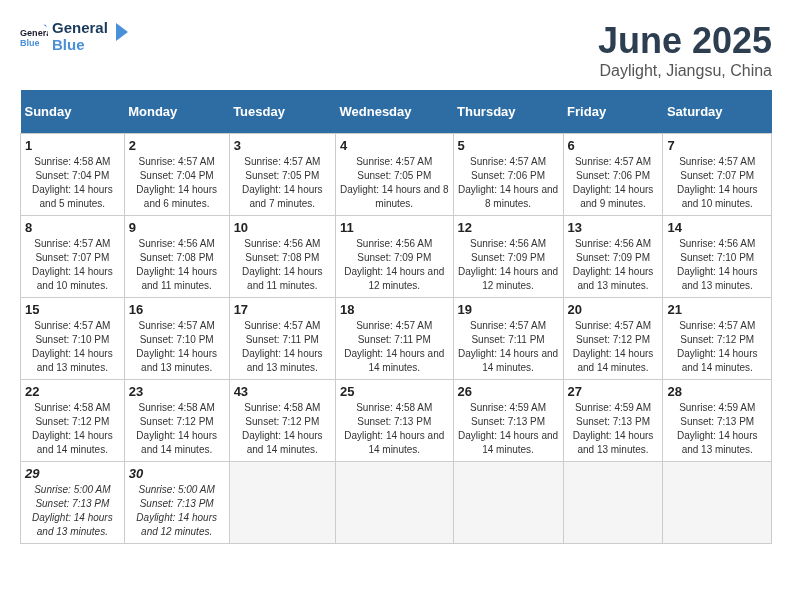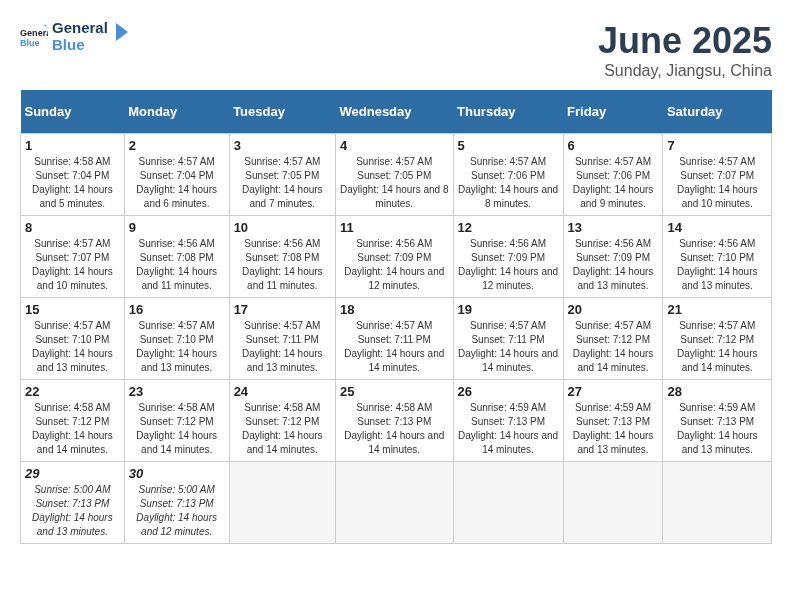--- a/index.html
+++ b/index.html
@@ -91,21 +91,21 @@
     <div style="display:flex;flex-direction:column;line-height:1.1;">
       <span style="font-size:15px;font-weight:bold;color:#1a3a5c;">General</span>
       <span style="font-size:15px;font-weight:bold;color:#4a90d9;">Blue</span>
     </div>
     <svg width="22" height="22" viewBox="0 0 22 22" style="margin-left:-4px;margin-top:-10px;">
       <polygon points="8,2 20,11 8,20" fill="#4a90d9"></polygon>
     </svg>
   </div>
   <div class="title-area">
     <div class="calendar-title">June 2025</div>
-    <div class="subtitle">Sunday, Jiangsu, China</div>
+    <div class="subtitle">Daylight, Jiangsu, China</div>
   </div>
 </div>
 
 <table>
   <thead>
     <tr id="header-row">
         <th>Sunday</th>
         <th>Monday</th>
         <th>Tuesday</th>
         <th>Wednesday</th>
@@ -300,21 +300,21 @@
       </td>
         <td>
         <span class="day-num">23</span>
         <div class="day-info">
           Sunrise: 4:58 AM<br>
           Sunset: 7:12 PM<br>
           Daylight: 14 hours and 14 minutes.
         </div>
       </td>
         <td>
-        <span class="day-num">24</span>
+        <span class="day-num">43</span>
         <div class="day-info">
           Sunrise: 4:58 AM<br>
           Sunset: 7:12 PM<br>
           Daylight: 14 hours and 14 minutes.
         </div>
       </td>
         <td>
         <span class="day-num">25</span>
         <div class="day-info">
           Sunrise: 4:58 AM<br>

